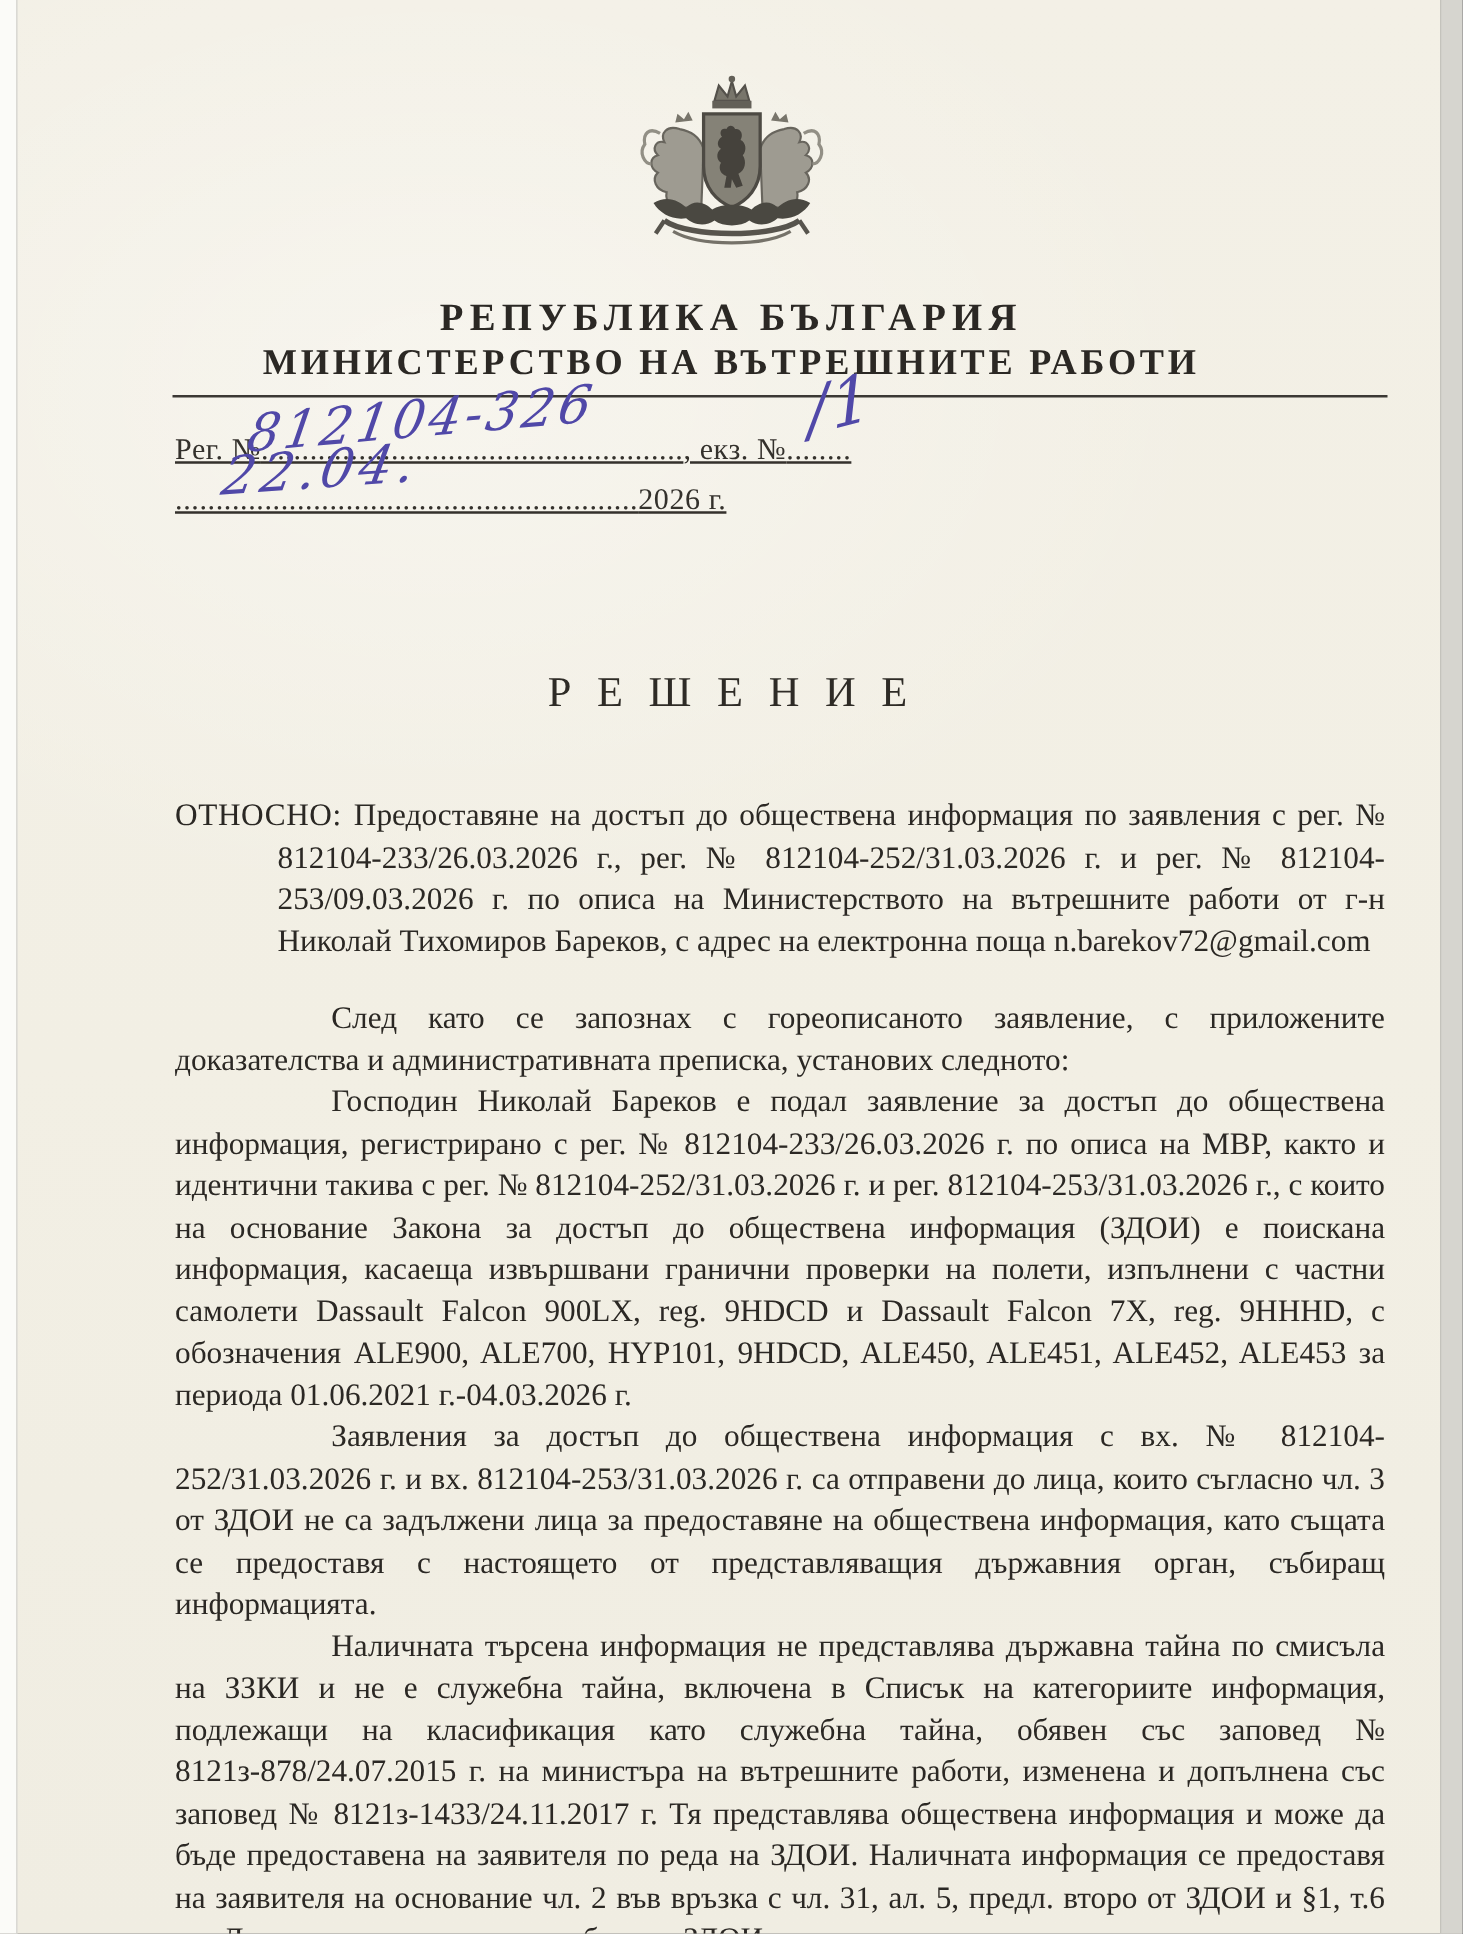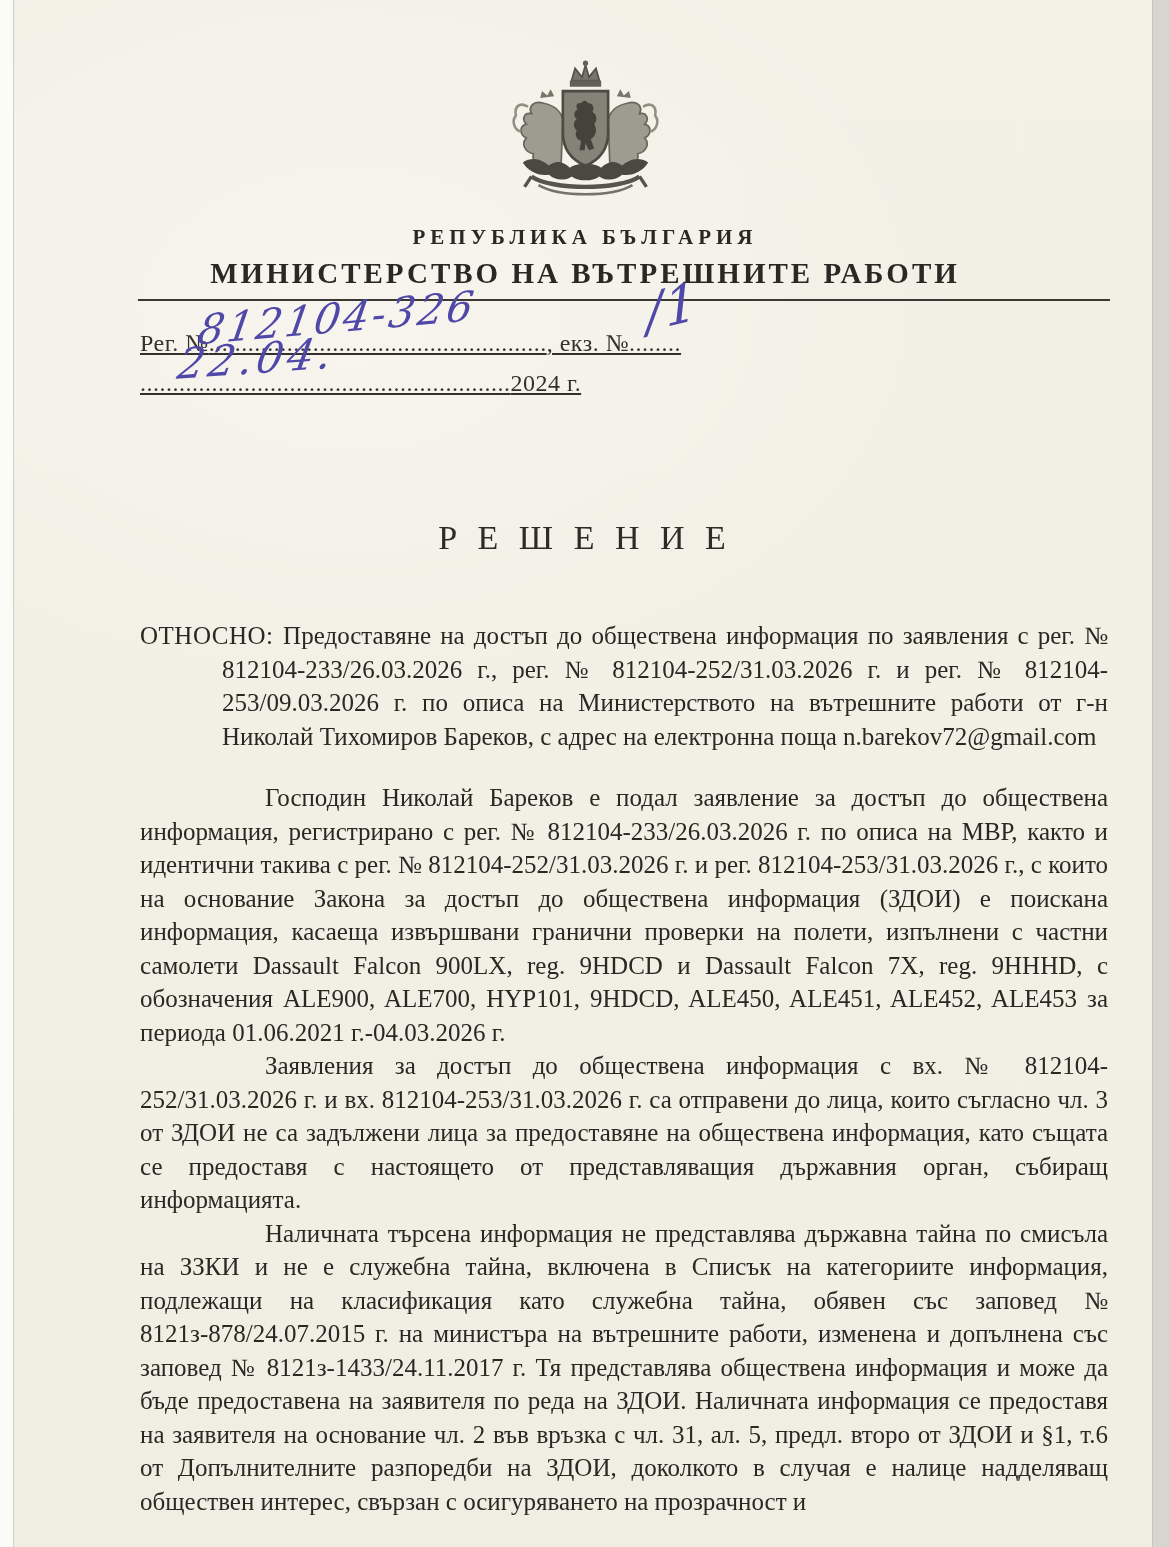--- a/index.html
+++ b/index.html
@@ -32,22 +32,22 @@
     border-left: 1px solid #c4c3bc;
   }
   .letterhead { text-align: center; padding-top: 58px; }
   .crest {
     width: 175px; height: 148px;
     margin: 0 auto;
     opacity: 0.92;
     filter: blur(0.3px);
   }
   .country {
-    margin-top: 10px;
-    font-size: 21px;
+    margin-top: 26px;
+    font-size: 31px;
     font-weight: bold;
     letter-spacing: 5px;
     line-height: 34px;
   }
   .ministry {
     margin-top: 3px;
     font-size: 29px;
     font-weight: bold;
     letter-spacing: 3px;
     line-height: 33px;
@@ -154,29 +154,30 @@
 
   <div class="rule"></div>
 
   <div class="regblock">
     <div class="regline">
       <span>Рег. №</span><span>....................................................</span><span>, екз. №</span><span>........</span>
       <span class="hw hw-num">812104-326</span>
       <span class="hw hw-ex">/1</span>
     </div>
     <div class="dateline">
-      <span>.........................................................</span><span>2024 г.</span>
+      <span>.........................................................</span><span>2026 г.</span>
       <span class="hw hw-date">22.04.</span>
     </div>
   </div>
 
   <h1 class="title">Р Е Ш Е Н И Е</h1>
 
   <div class="subject">
     <span class="subject-label">ОТНОСНО: </span><span>Предоставяне на достъп до обществена информация по заявления с рег. № 812104-233/26.03.2026 г., рег. № 812104-252/31.03.2026 г. и рег. № 812104-253/09.03.2026 г. по описа на Министерството на вътрешните работи от г-н Николай Тихомиров Бареков, с адрес на електронна поща </span><span class="email">n.barekov72@gmail.com</span>
   </div>
 
   <div class="docbody">
+    <p class="para">След като се запознах с гореописаното заявление, с приложените доказателства и административната преписка, установих следното:</p>
     <p class="para">Господин Николай Бареков е подал заявление за достъп до обществена информация, регистрирано с рег. № 812104-233/26.03.2026 г. по описа на МВР, както и идентични такива с рег. № 812104-252/31.03.2026 г. и рег. 812104-253/31.03.2026 г., с които на основание Закона за достъп до обществена информация (ЗДОИ) е поискана информация, касаеща извършвани гранични проверки на полети, изпълнени с частни самолети Dassault Falcon 900LX, reg. 9HDCD и Dassault Falcon 7X, reg. 9HHHD, с обозначения ALE900, ALE700, HYP101, 9HDCD, ALE450, ALE451, ALE452, ALE453 за периода 01.06.2021 г.-04.03.2026 г.</p>
     <p class="para">Заявления за достъп до обществена информация с вх. № 812104-252/31.03.2026 г. и вх. 812104-253/31.03.2026 г. са отправени до лица, които съгласно чл. 3 от ЗДОИ не са задължени лица за предоставяне на обществена информация, като същата се предоставя с настоящето от представляващия държавния орган, събиращ информацията.</p>
     <p class="para">Наличната търсена информация не представлява държавна тайна по смисъла на ЗЗКИ и не е служебна тайна, включена в Списък на категориите информация, подлежащи на класификация като служебна тайна, обявен със заповед № 8121з-878/24.07.2015 г. на министъра на вътрешните работи, изменена и допълнена със заповед № 8121з-1433/24.11.2017 г. Тя представлява обществена информация и може да бъде предоставена на заявителя по реда на ЗДОИ. Наличната информация се предоставя на заявителя на основание чл. 2 във връзка с чл. 31, ал. 5, предл. второ от ЗДОИ и §1, т.6 от Допълнителните разпоредби на ЗДОИ, доколкото в случая е налице надделяващ обществен интерес, свързан с осигуряването на прозрачност и</p>
   </div>
 </div>
 
 </body></html>

